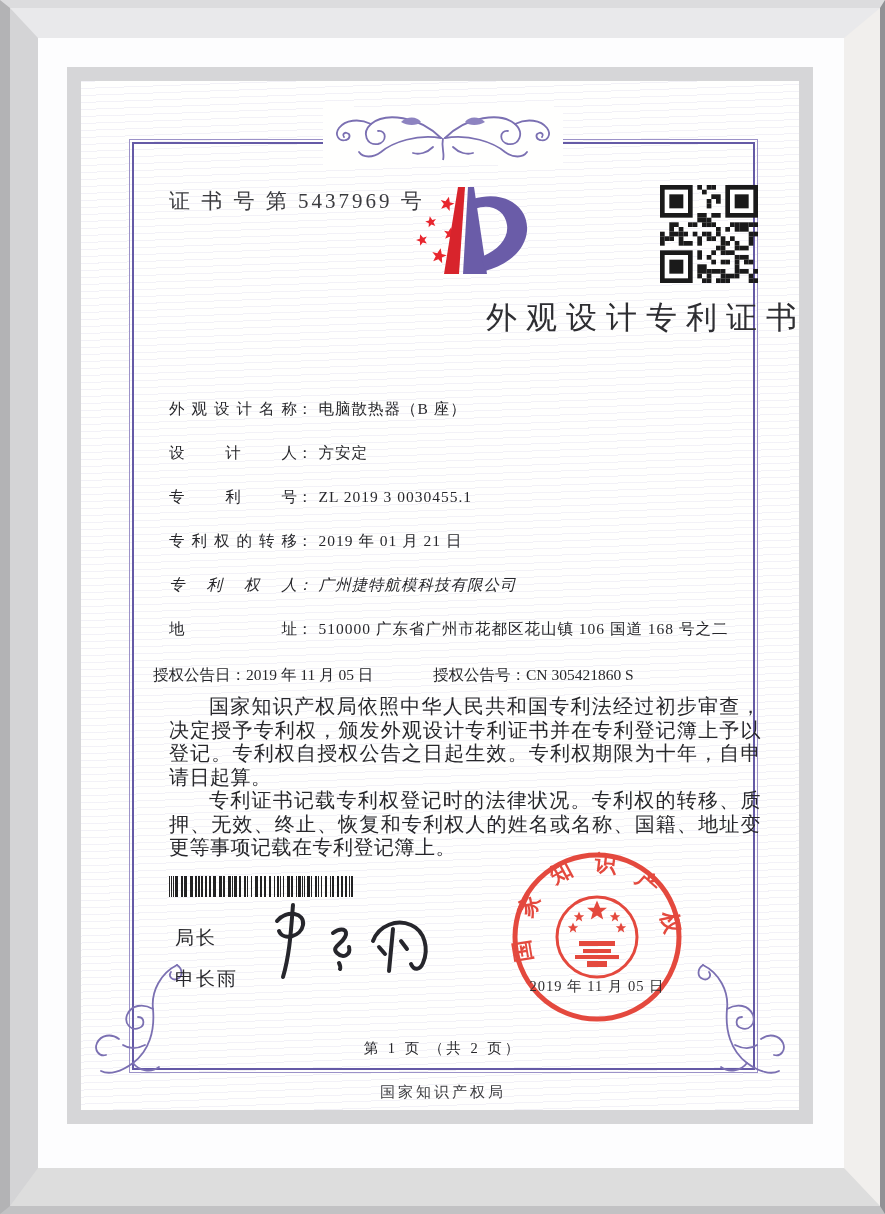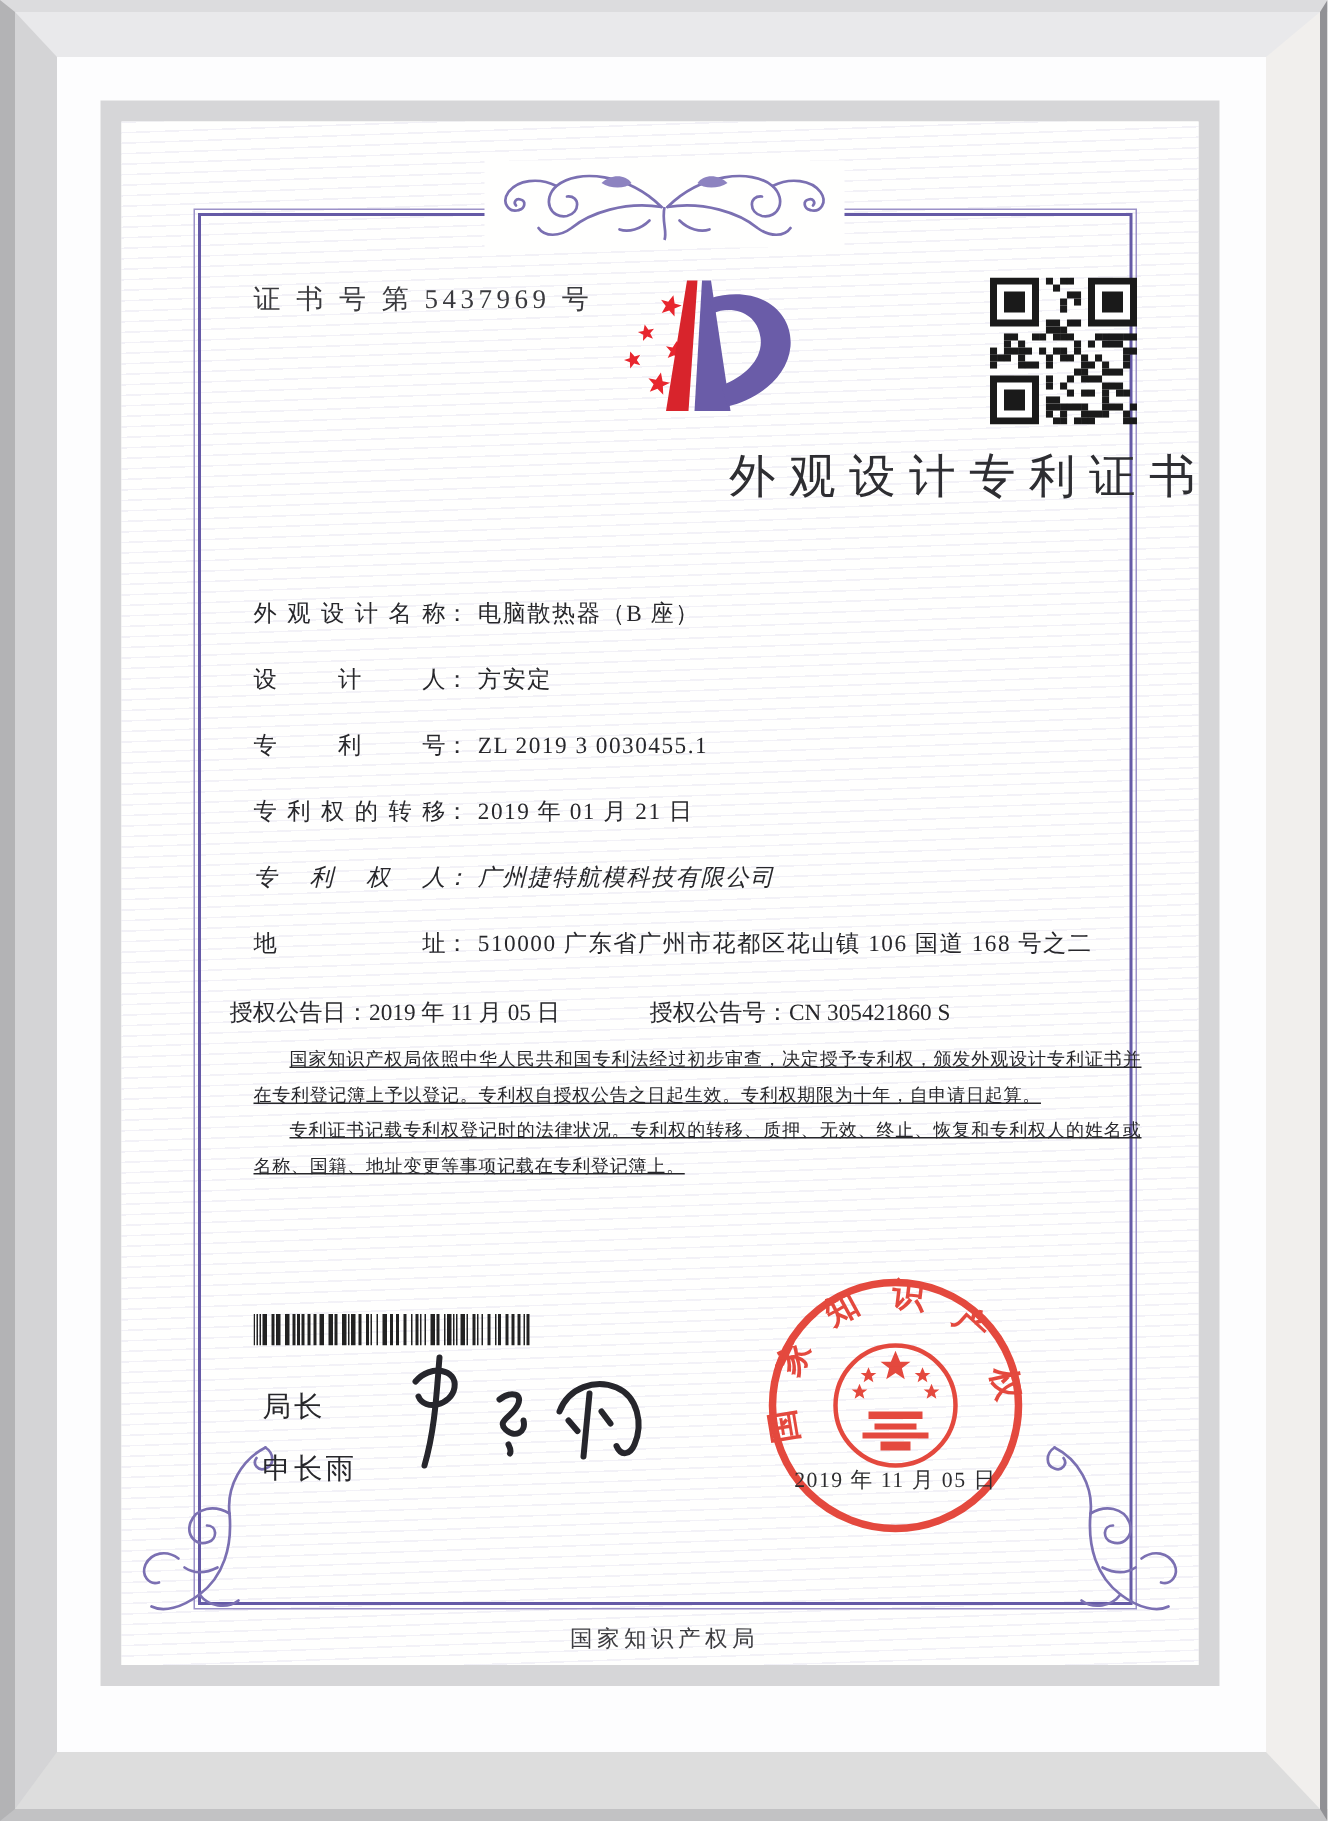--- a/index.html
+++ b/index.html
@@ -25,39 +25,39 @@
   }
   .cert-border { position:absolute; left:48px; top:58px; width:629px; height:934px;
     border:1px solid #9c92c8; }
   .cert-border::after { content:""; position:absolute; inset:2px; border:2px solid #655aa6; }
 
   .ornament { position:absolute; pointer-events:none; }
   .orn-top { left:242px; top:26px; width:240px; height:58px; background:#fffffe; }
   .orn-bl  { left:8px;  top:876px; width:100px; height:132px; }
   .orn-br  { left:610px; top:876px; width:100px; height:132px; transform:scaleX(-1); }
 
-  .cert-number { position:absolute; left:88px; top:106px; font-size:18px;
+  .cert-number { position:absolute; left:88px; top:106px; font-size:21px;
     letter-spacing:3px; color:#3a3a3e; }
   .logo { position:absolute; left:308px; top:96px; width:150px; height:112px; }
   .qr { position:absolute; left:579px; top:104px; width:98px; height:98px; }
   .cert-title { position:absolute; left:0; top:216px; width:725px; text-align:right;
     font-size:31px; font-weight:normal; letter-spacing:9px; color:#2e2e32; }
 
   .fields { position:absolute; left:88px; top:318px; width:600px; font-size:15.5px; }
   .frow { position:absolute; left:0; white-space:nowrap; }
   .frow .lbl { display:inline-block; width:128px; text-align:justify; text-align-last:justify; vertical-align:bottom; }
   .frow .col { display:inline-block; }
   .frow .val { display:inline-block; margin-left:6px; letter-spacing:1px; }
   .r0{top:0;} .r1{top:44px;} .r2{top:88px;} .r3{top:132px;} .r4{top:176px;font-style:italic;} .r5{top:220px;}
 
   .grant-row { position:absolute; left:72px; top:584px; width:600px; font-size:15.5px; white-space:nowrap; }
   .grant-num { position:absolute; left:280px; top:0; }
 
-  .body-text { position:absolute; left:88px; top:614px; width:592px; font-size:12px;
-    line-height:23.5px; text-align:justify;text-decoration:underline; }
+  .body-text { position:absolute; left:88px; top:614px; width:592px; font-size:20px;
+    line-height:23.5px; text-align:justify; }
   .body-text p { text-indent:2em; letter-spacing:0.5px; }
 
   .barcode { position:absolute; left:88px; top:795px; width:186px; height:21px; }
 
   .signer { position:absolute; left:94px; top:844px; font-size:19px; letter-spacing:2px; }
   .signer .nm { display:block; margin-top:15px; }
   .signature { position:absolute; left:146px; top:816px; width:228px; height:100px; }
 
   .seal { position:absolute; left:428px; top:768px; width:176px; height:176px; opacity:0.93; }
 
@@ -385,15 +385,16 @@
       <use href="#st-seal" transform="translate(64,79) scale(0.55)"></use>
       <use href="#st-seal" transform="translate(112,79) scale(0.55)"></use>
       <rect x="70" y="92" width="36" height="5"></rect>
       <rect x="74" y="100" width="28" height="4"></rect>
       <rect x="66" y="106" width="44" height="4"></rect>
       <rect x="78" y="112" width="20" height="6"></rect>
     </g>
     <text x="88" y="142" font-size="14.5" text-anchor="middle" letter-spacing="1" fill="#1c1c1e">2019 年 11 月 05 日</text>
   </svg>
 
+  <div class="page-info">第 1 页 （共 2 页）</div>
   <div class="back-note">国家知识产权局</div>
 
 </div>
 
 </body></html>

